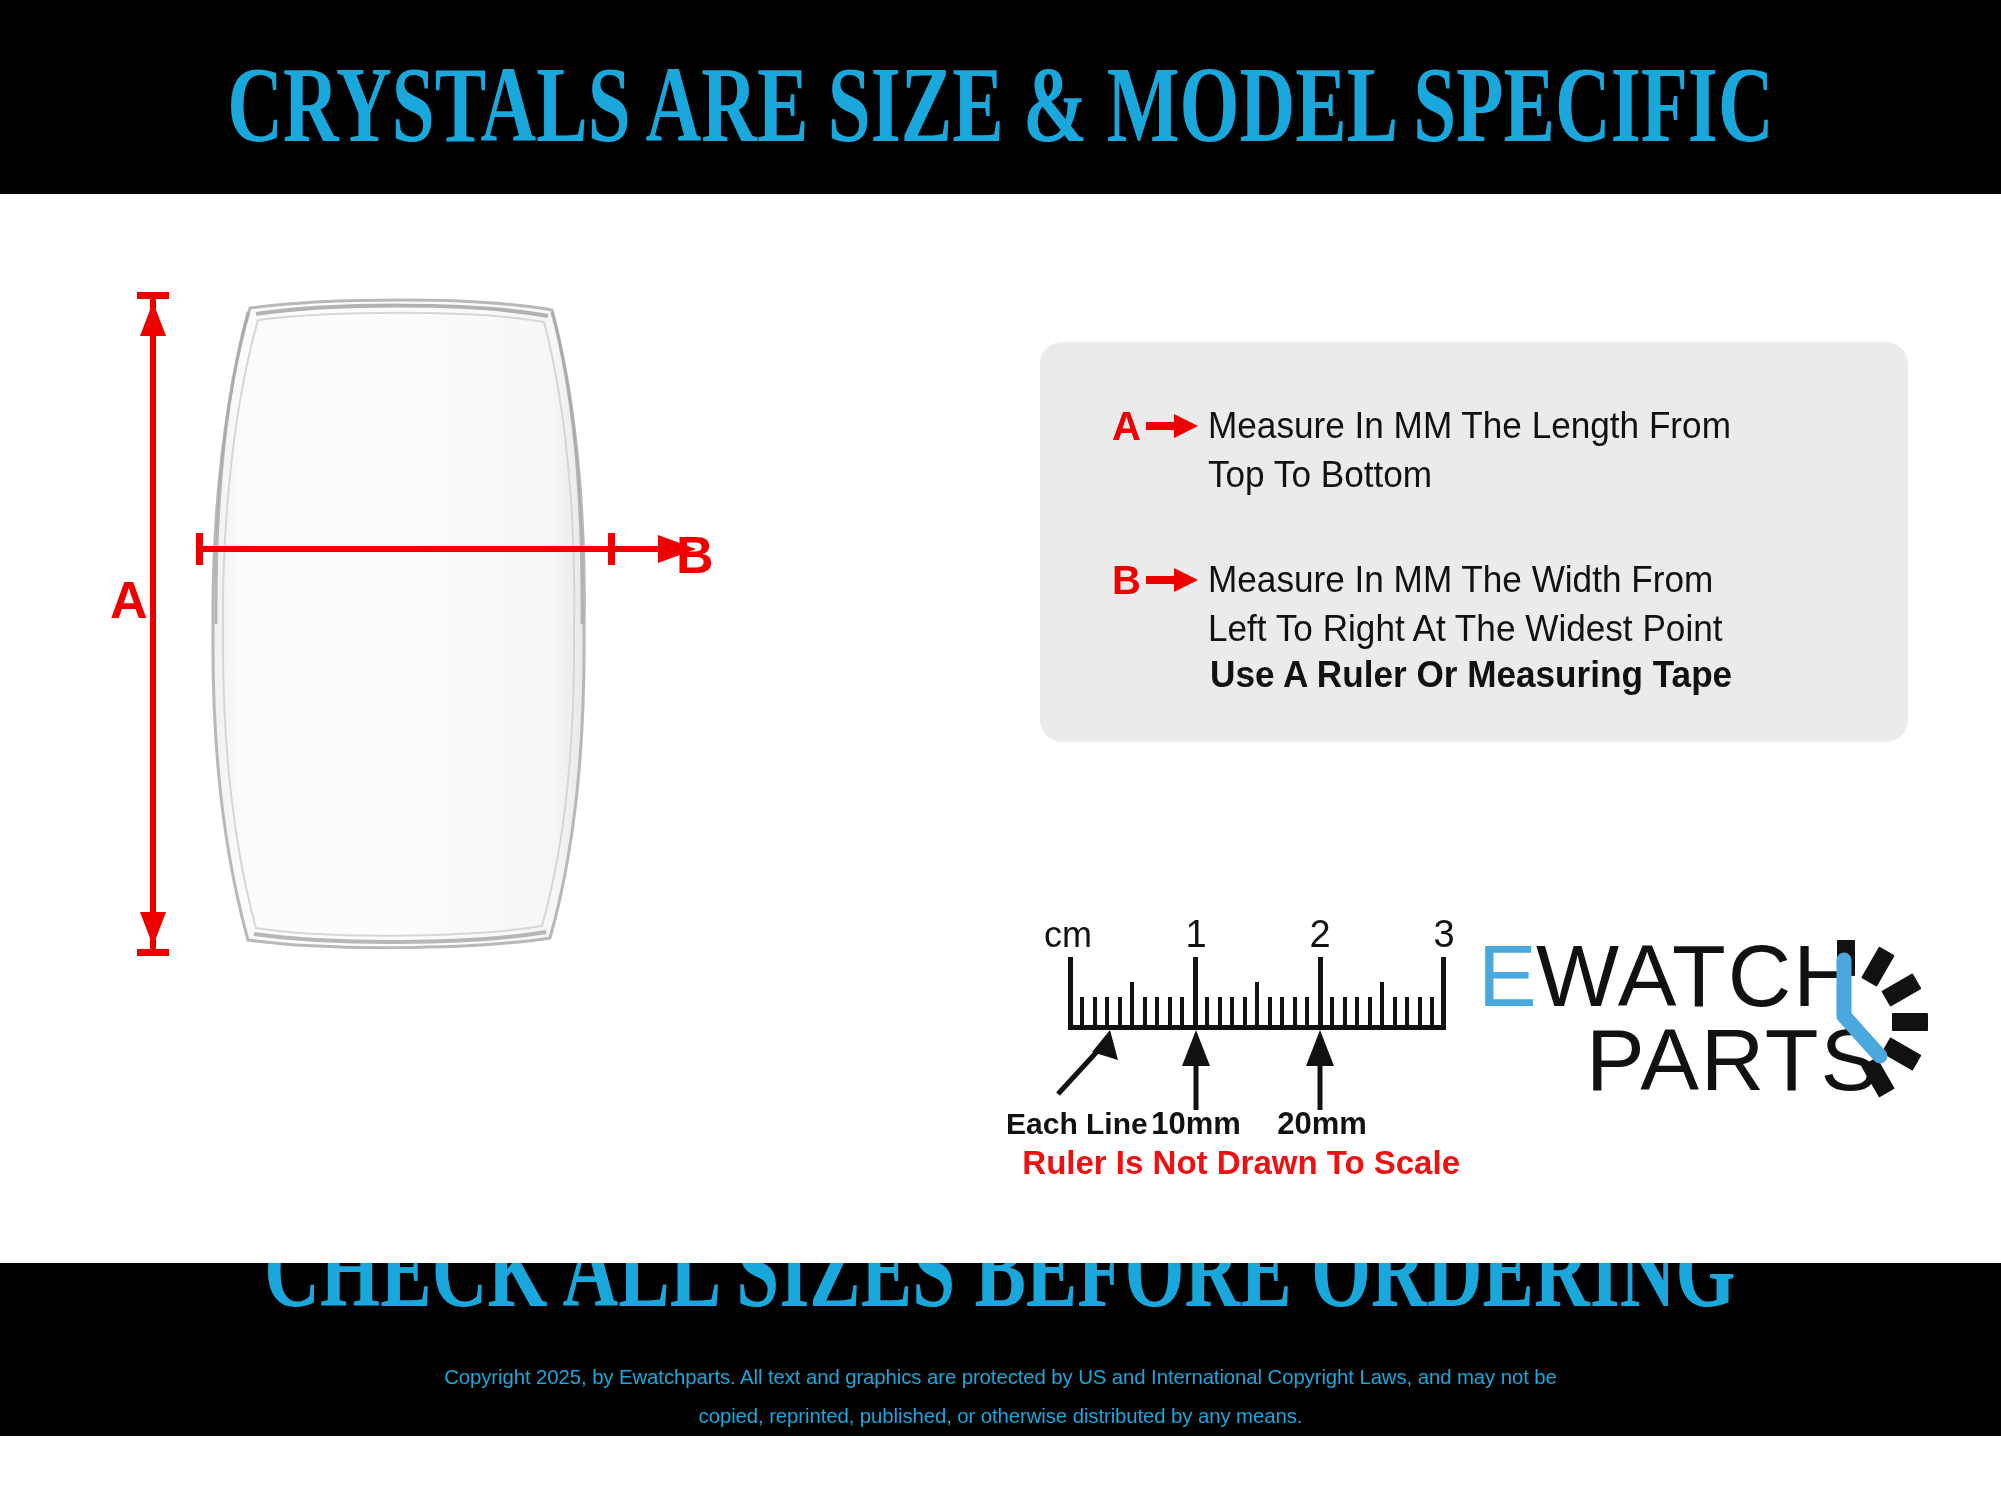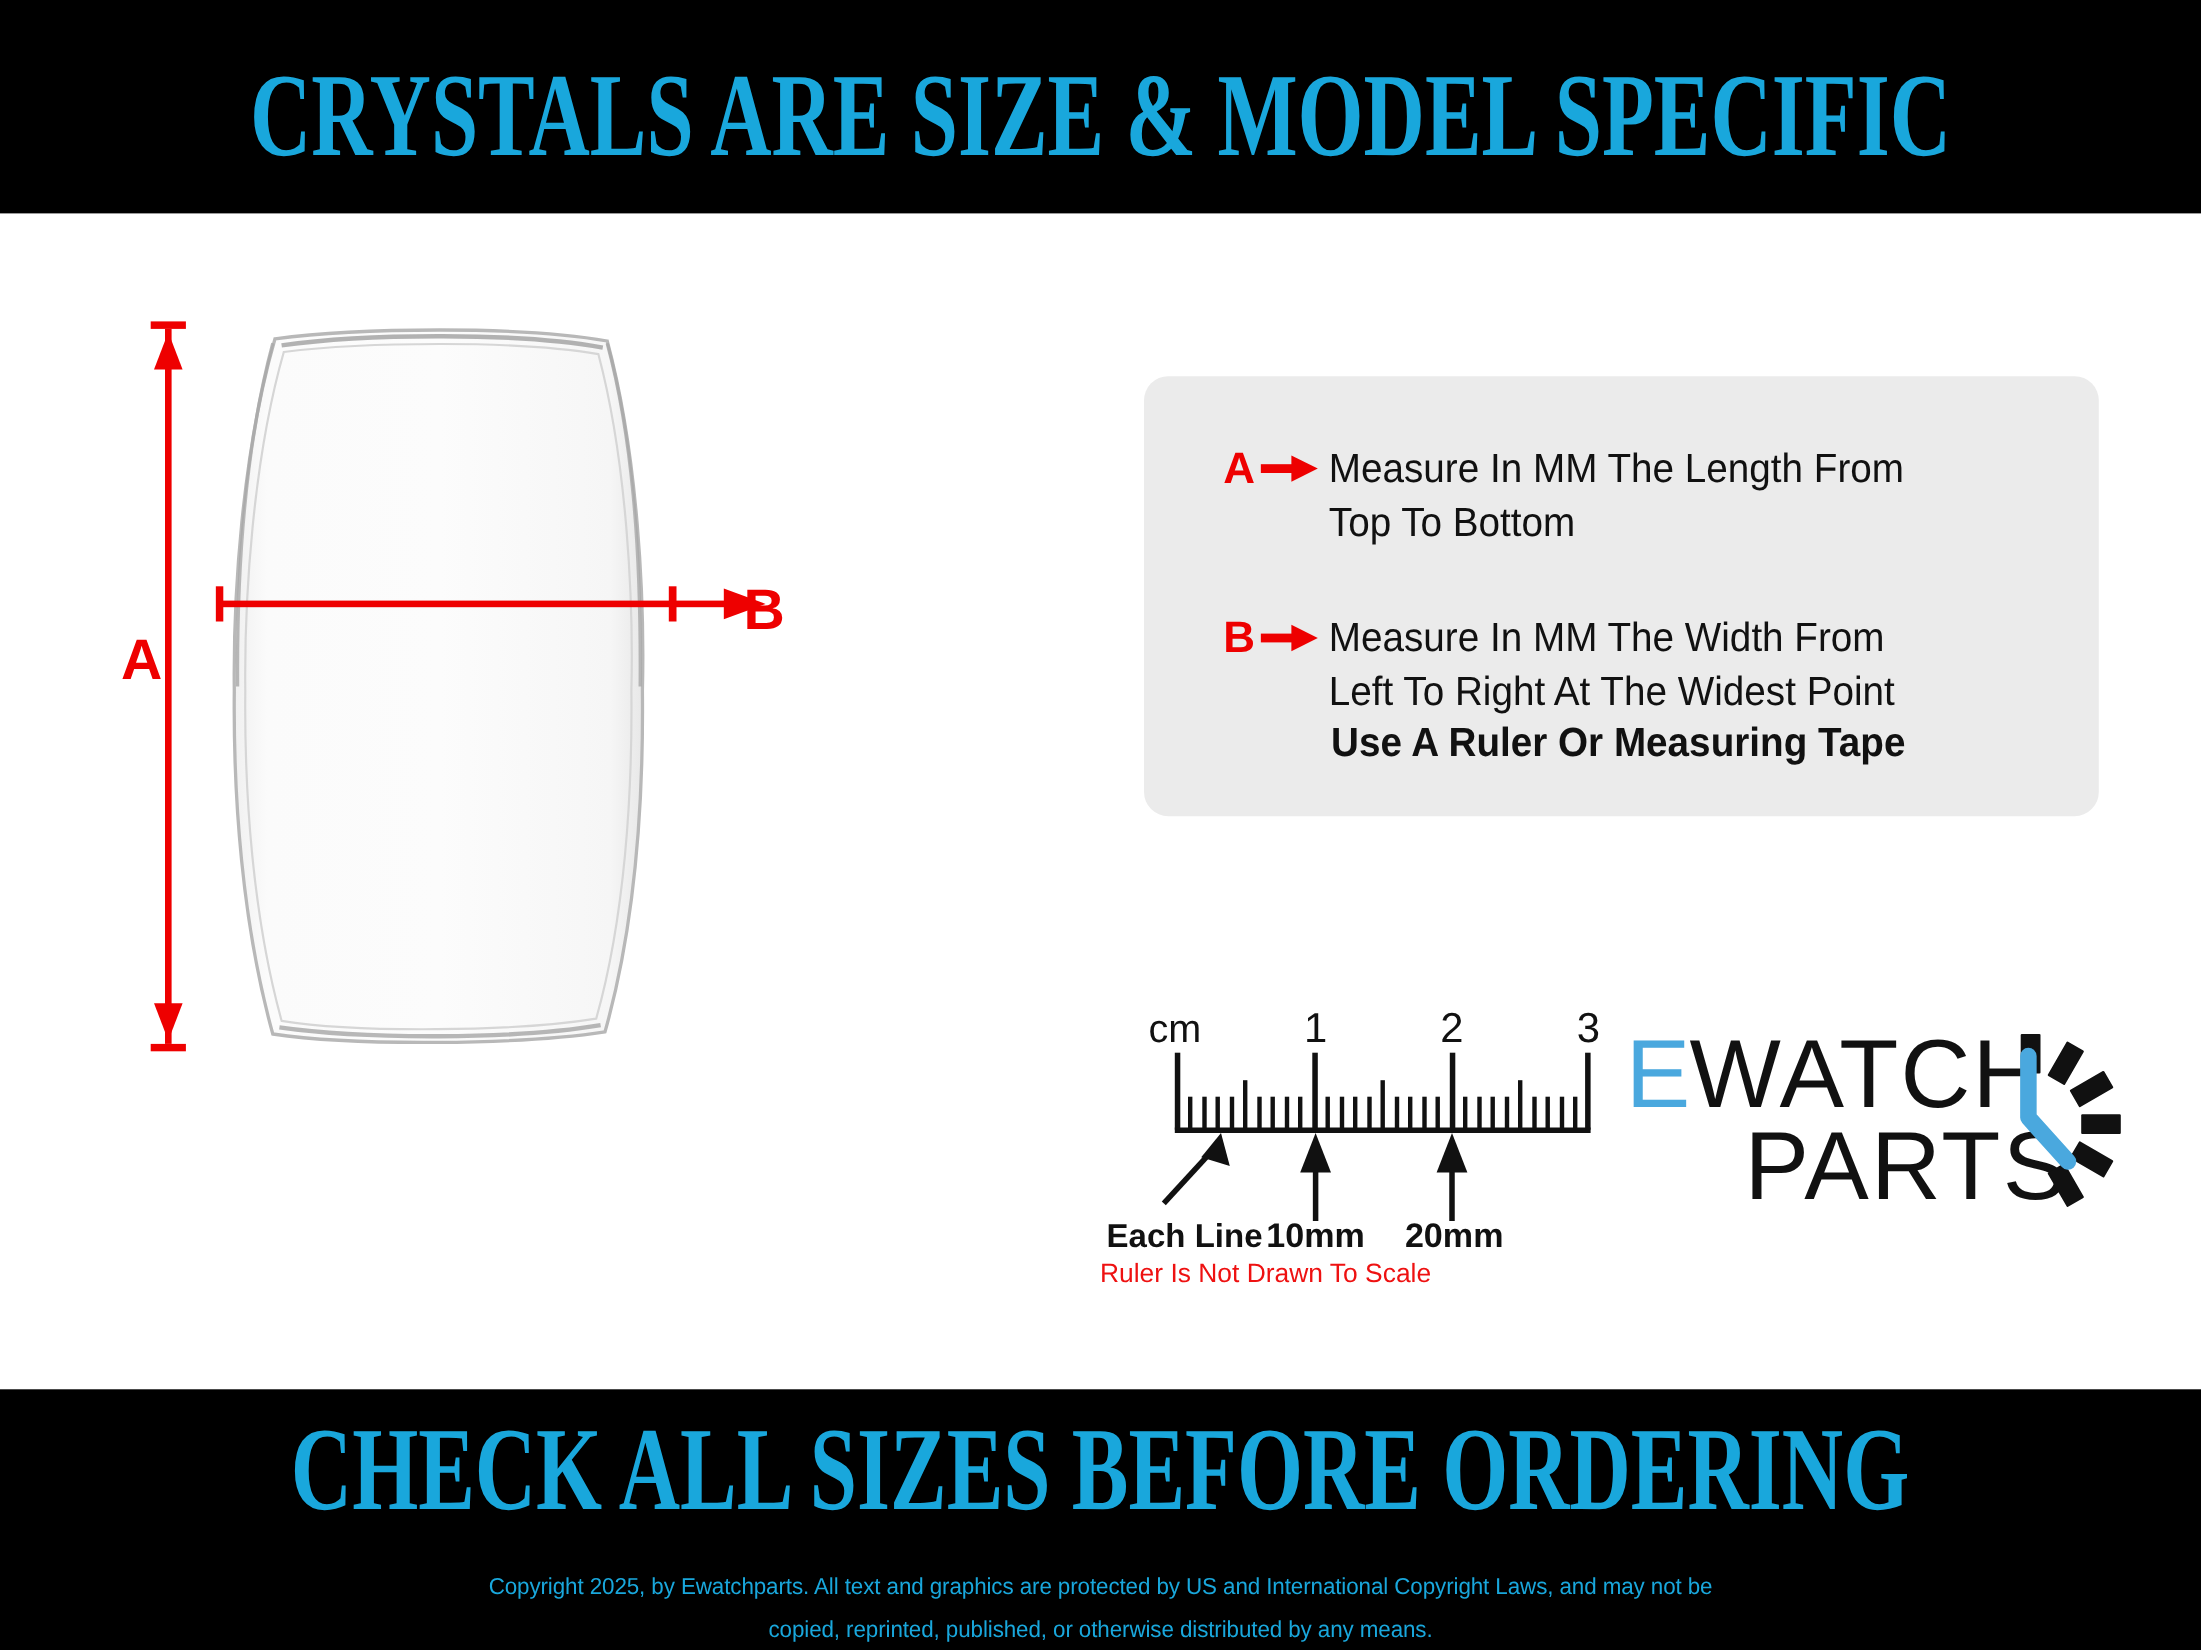--- a/index.html
+++ b/index.html
@@ -21,21 +21,21 @@
     left: 0;
     width: 2001px;
     background: #000000;
     display: flex;
     flex-direction: column;
     align-items: center;
     justify-content: center;
     overflow: hidden;
   }
   #top-banner { top: 0; height: 204px; }
-  #bottom-banner { top: 1263px; height: 237px; justify-content: center; }
+  #bottom-banner { top: 1263px; height: 173px; justify-content: flex-end; }
 
   .banner-headline {
     color: #19A7DC;
     font-family: "Liberation Serif", "DejaVu Serif", serif;
     font-weight: bold;
     white-space: nowrap;
     line-height: 1;
     transform: scaleX(0.93) scaleY(1.30);
   }
   #top-headline {
@@ -190,24 +190,24 @@
     top: 700px;
     width: 460px;
     height: 320px;
   }
   #ruler-svg { display: block; }
   #ruler-not-to-scale {
     position: absolute;
     left: 0px;
     top: 250px;
     width: 460px;
-    text-align: left;
+    text-align: right;
     color: #ee1111;
-    font-size: 24px;
-    font-weight: normal;
+    font-size: 33px;
+    font-weight: bold;
     font-family: "Liberation Sans", sans-serif;
     white-space: nowrap;
   }
 
   
   #logo-block {
     position: absolute;
     left: 1478px;
     top: 720px;
     width: 470px;

